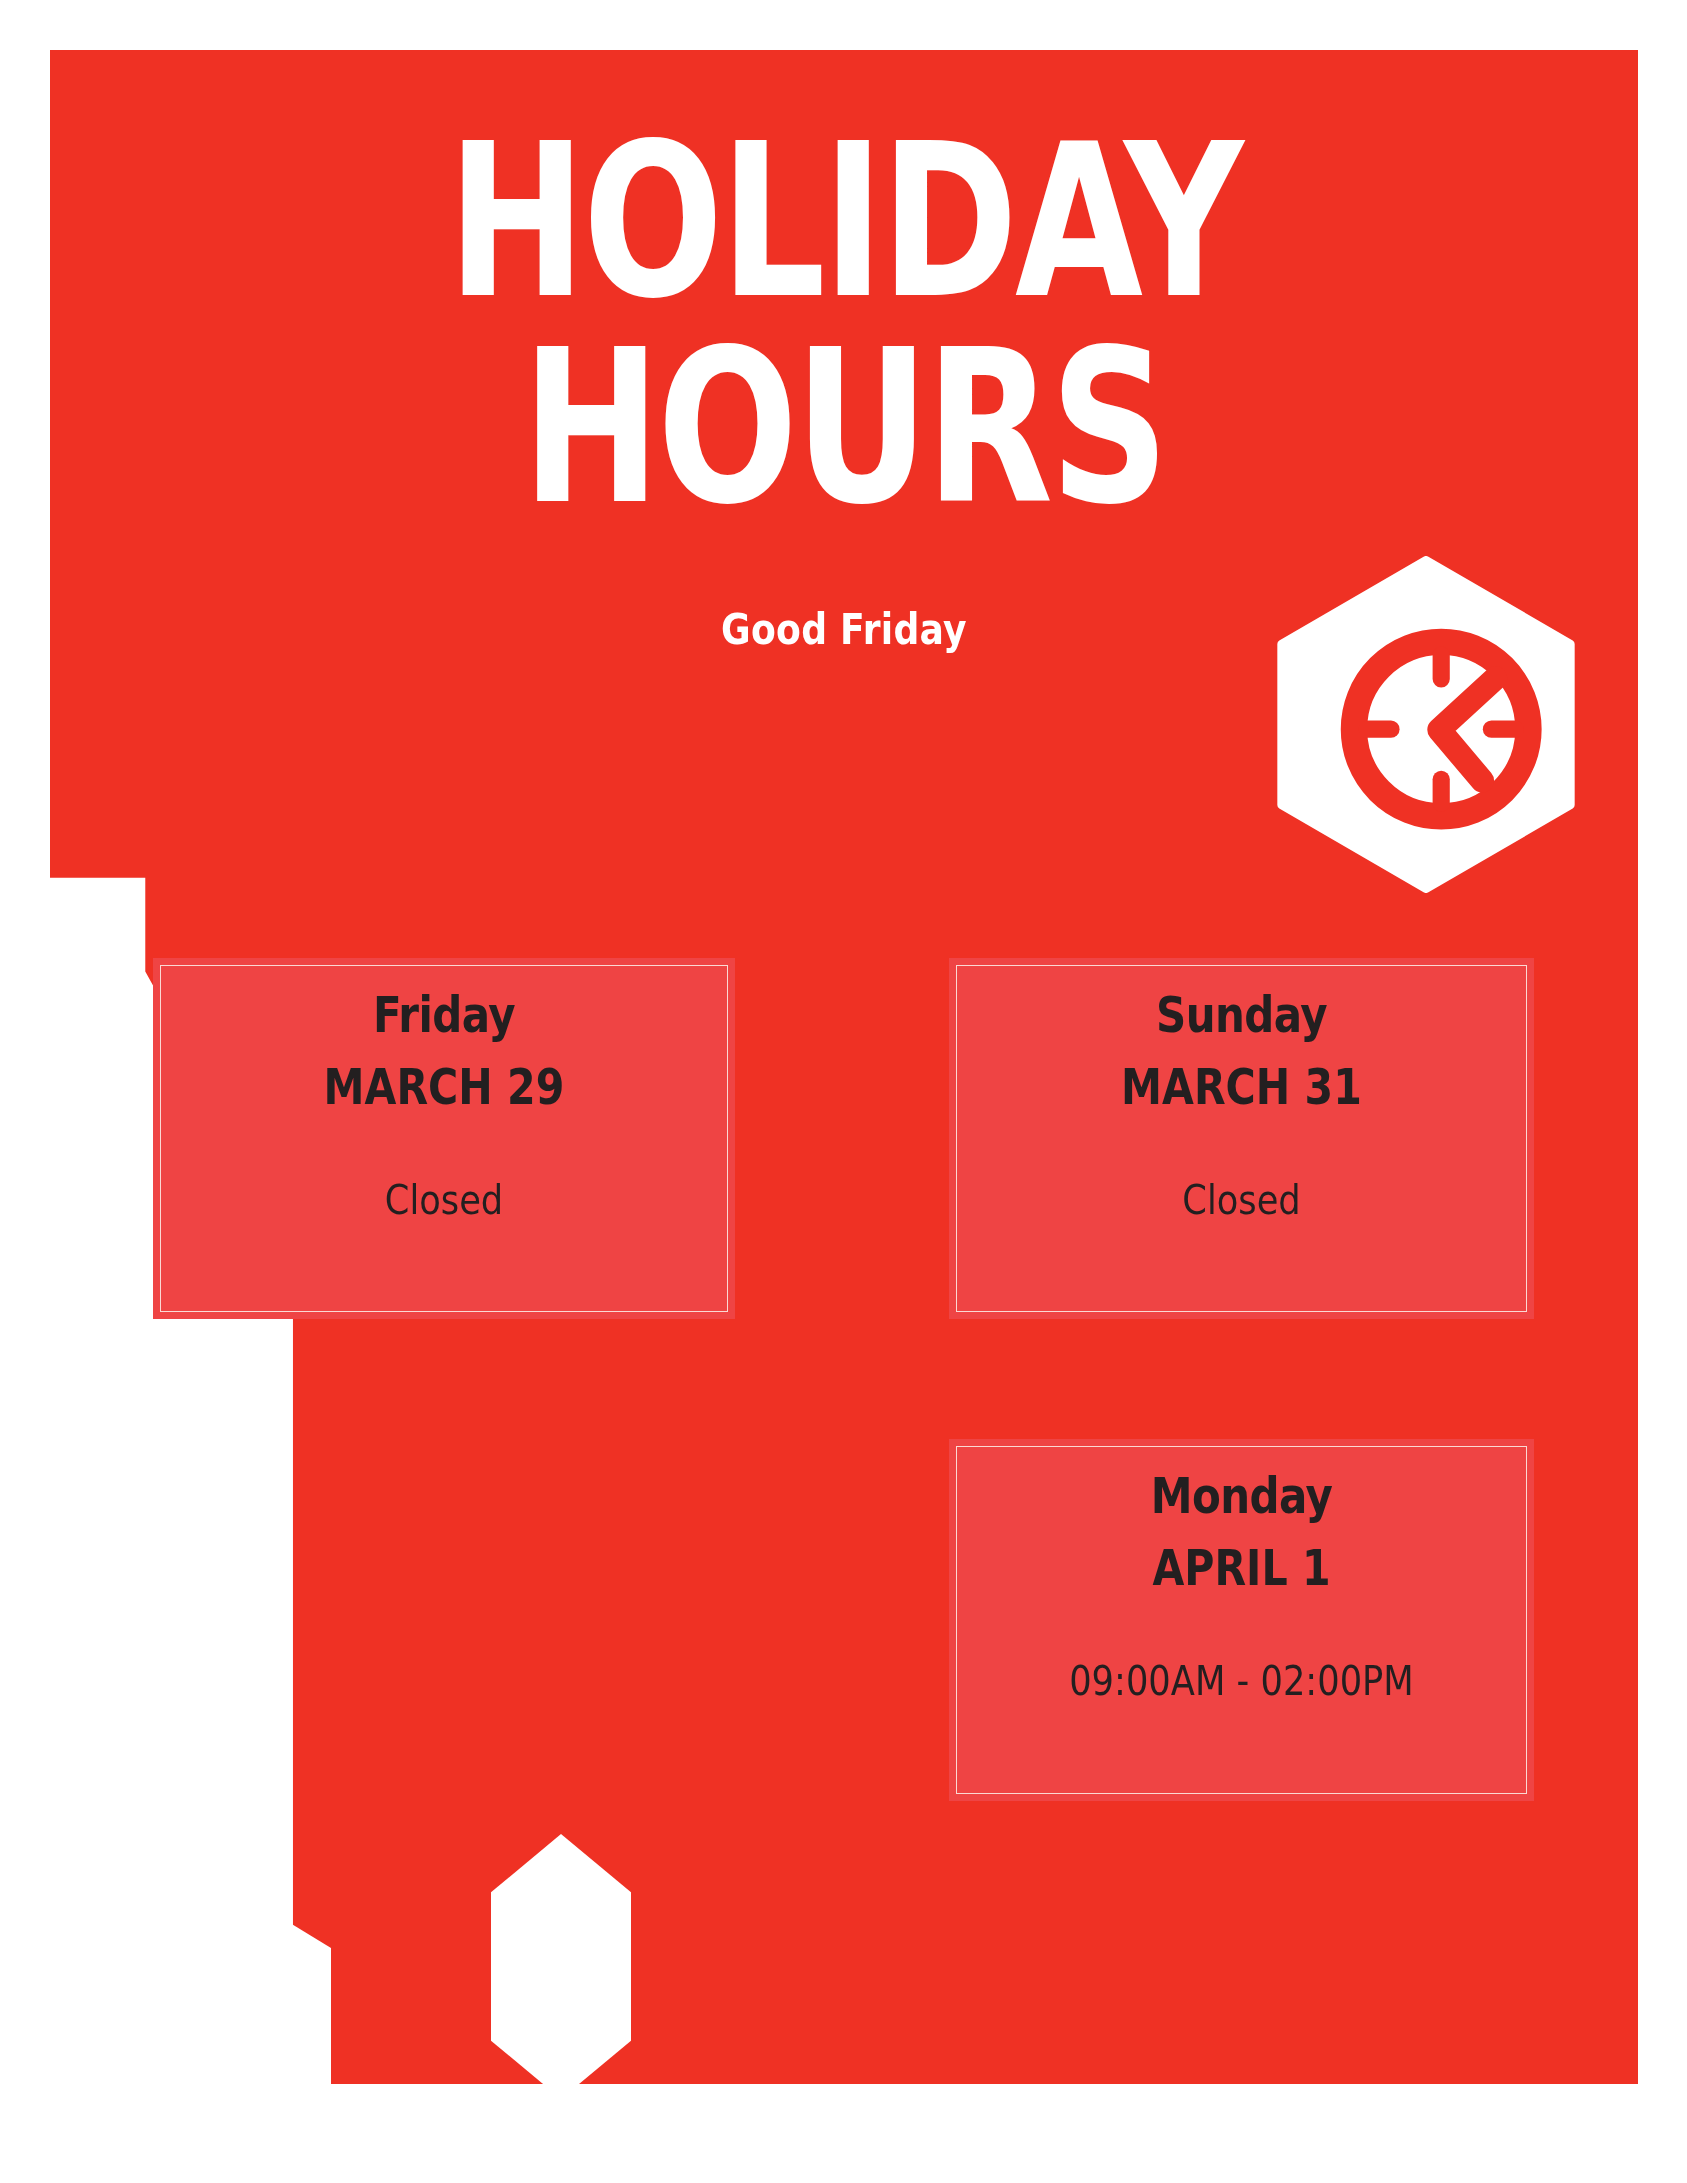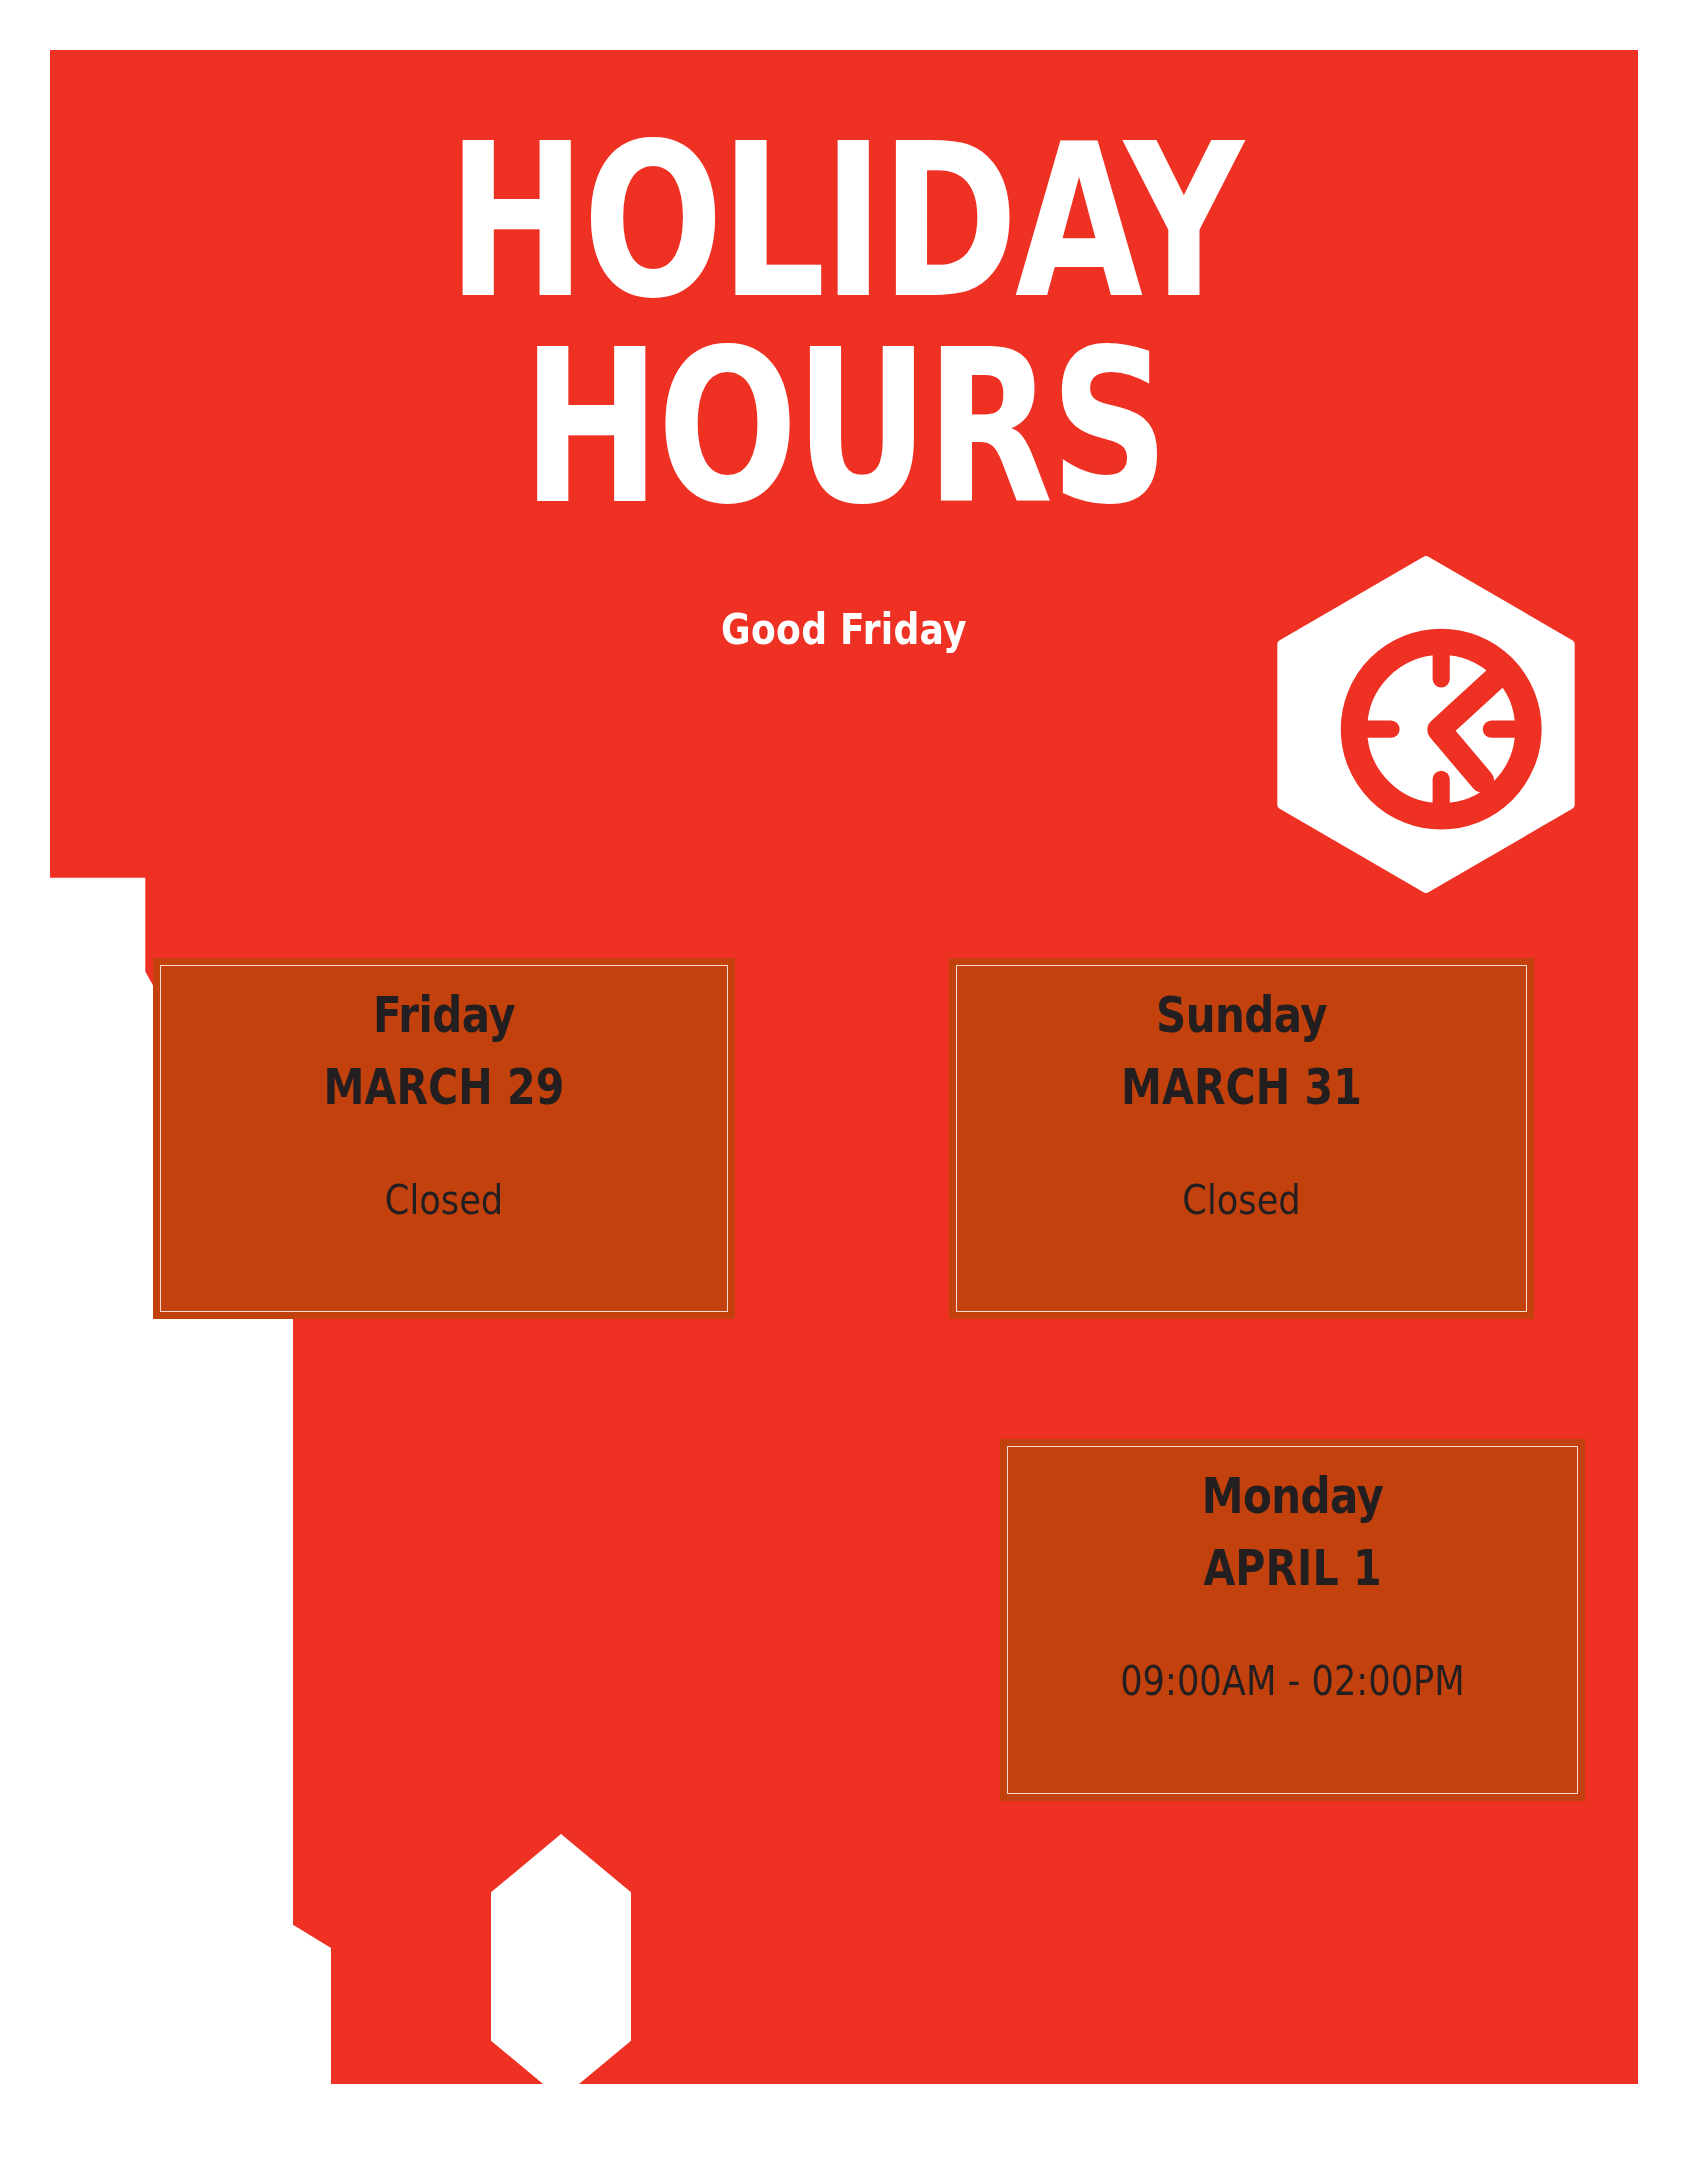--- a/index.html
+++ b/index.html
@@ -102,21 +102,21 @@
     left: 1277px;
     top: 556px;
     width: 298px;
     height: 337px;
   }
   .clock-badge svg { display: block; width: 100%; height: 100%; }
 
   
   .card {
     position: absolute;
-    background: #c2410c;
+    background: #ef4444;
     padding: 0;
   }
   .card-inner {
     position: absolute;
     inset: 6.6px;
     border: 1.3px solid #fbd9d4;
   }
   .card-text {
     position: absolute;
     left: 0; right: 0;
@@ -142,21 +142,21 @@
     top: 218px;
     font-weight: 400;
     font-size: 41px;
     letter-spacing: 0px;
     transform: scaleX(0.86);
   }
 
   #card-0 { left: 153px;  top: 958px; width: 582px;  height: 361px; }
   #card-1 { left: 949px; top: 958px; width: 585px;  height: 361px; }
   #card-2 { left: 153px;  top: 1439px; width: 582px;  height: 362px; }
-  #card-3 { left: 1000px; top: 1439px; width: 585px;  height: 362px; }
+  #card-3 { left: 949px; top: 1439px; width: 585px;  height: 362px; }
 </style>
 </head>
 <body>
 
 <div class="poster">
 
   <div class="red-panel"></div>
 
   <div class="hex-wedge"></div>
   <div class="hex-small"></div>

